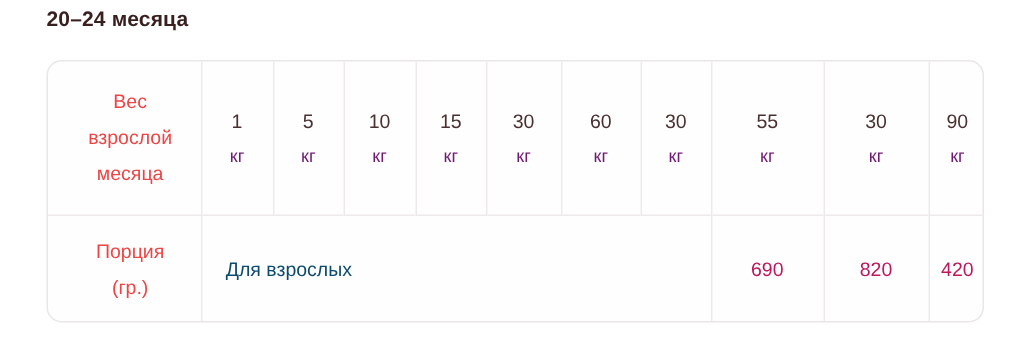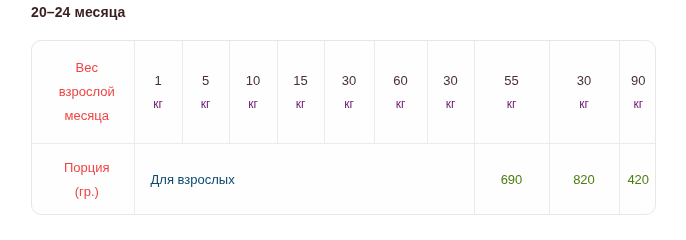--- a/index.html
+++ b/index.html
@@ -115,21 +115,21 @@
   
   td.adults-cell {
     text-align: left;
     padding-left: 16px;
     font-size: 13px;
     color: #0c4a6e;
   }
 
   td.portion-val {
     font-size: 13px;
-    color: #4d7c0f;
+    color: #be185d;
   }
 </style>
 </head>
 <body>
 
 <div class="page">
 
   <div class="feeding-title">20–24 месяца</div>
 
   <div class="feeding-table">

